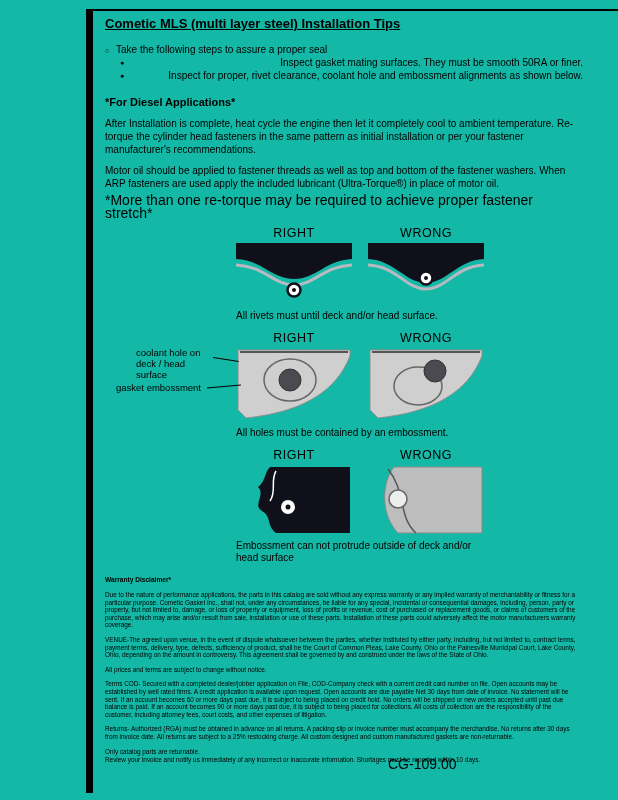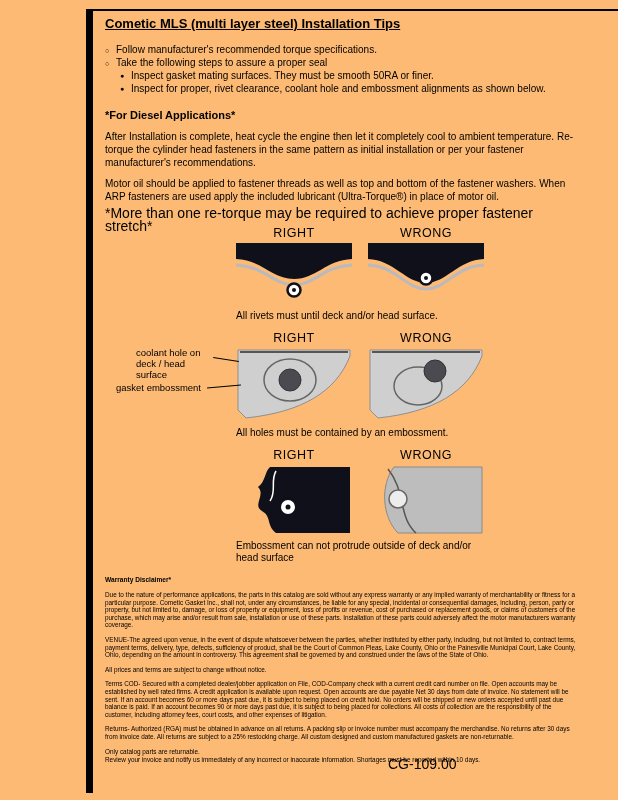--- a/index.html
+++ b/index.html
@@ -2,33 +2,33 @@
 <html><head>
 <meta charset="utf-8">
 <style>
   * { margin:0; padding:0; box-sizing:border-box; }
   html,body { width:618px; height:800px; }
   body {
     background:#ffffff;
     font-family:"Liberation Sans", sans-serif;
     color:#000;
   }
-  .page { position:relative; width:618px; height:800px; background:#fdba74; overflow:hidden; }
+  .page { position:relative; width:618px; height:800px; background:#14b8a6; overflow:hidden; }
 
   .border-top  { position:absolute; left:86px; top:9px;  width:532px; height:2px; background:#000; }
   .border-left { position:absolute; left:86px; top:9px;  width:7px;  height:784px; background:#000; }
 
   .intro { position:absolute; left:105px; top:16px; width:478px; }
   .title { font-size:13px; font-weight:bold; text-decoration:underline; line-height:16px; margin-bottom:11px; }
 
   .tips { list-style:none; font-size:10px; line-height:13px; }
   .tips > li { position:relative; padding-left:11px; }
   .tips > li::before { content:"○"; position:absolute; left:0; top:1px; font-size:7px; }
   .subtips { list-style:none; margin-left:15px; font-size:10px; line-height:13px; }
-  .subtips > li { position:relative; padding-left:11px; }
+  .subtips > li { position:relative; padding-left:11px;text-align:right; }
   .subtips > li::before { content:"●"; position:absolute; left:0; top:0px; font-size:7px; }
 
   .diesel-heading { font-size:11px; font-weight:bold; margin-top:13px; line-height:14px; }
   .para { font-size:10px; line-height:13px; margin-top:8px; }
   .note { font-size:14px; line-height:13px; margin-top:4px; }
 
   .diagrams { position:absolute; left:236px; top:226px; width:248px; }
   .drow { position:relative; margin-bottom:9px; }
   .dlabels { display:flex;align-items:flex-end; }
   .dlabel { width:116px; text-align:center; font-size:12.5px; line-height:15px; letter-spacing:0.5px; }
@@ -57,21 +57,20 @@
 
 <div class="page">
 
   <div class="border-top"></div>
   <div class="border-left"></div>
 
   <div class="intro">
     <div class="title">Cometic MLS (multi layer steel) Installation Tips</div>
 
     <ul class="tips">
-      <li>Follow manufacturer's recommended torque specifications.</li>
       <li>Take the following steps to assure a proper seal</li>
     </ul>
     <ul class="subtips">
       <li>Inspect gasket mating surfaces.  They must be smooth 50RA or finer.</li>
       <li>Inspect for proper, rivet clearance, coolant hole and embossment alignments as shown below.</li>
     </ul>
 
     <div class="diesel-heading">*For Diesel Applications*</div>
     <p class="para">After Installation is complete, heat cycle the engine then let it completely cool to ambient temperature. Re-torque the cylinder head fasteners in the same pattern as initial installation or per your fastener manufacturer's recommendations.</p>
     <p class="para">Motor oil should be applied to fastener threads as well as top and bottom of the fastener washers. When ARP fasteners are used apply the included lubricant (Ultra-Torque®) in place of motor oil.</p>

